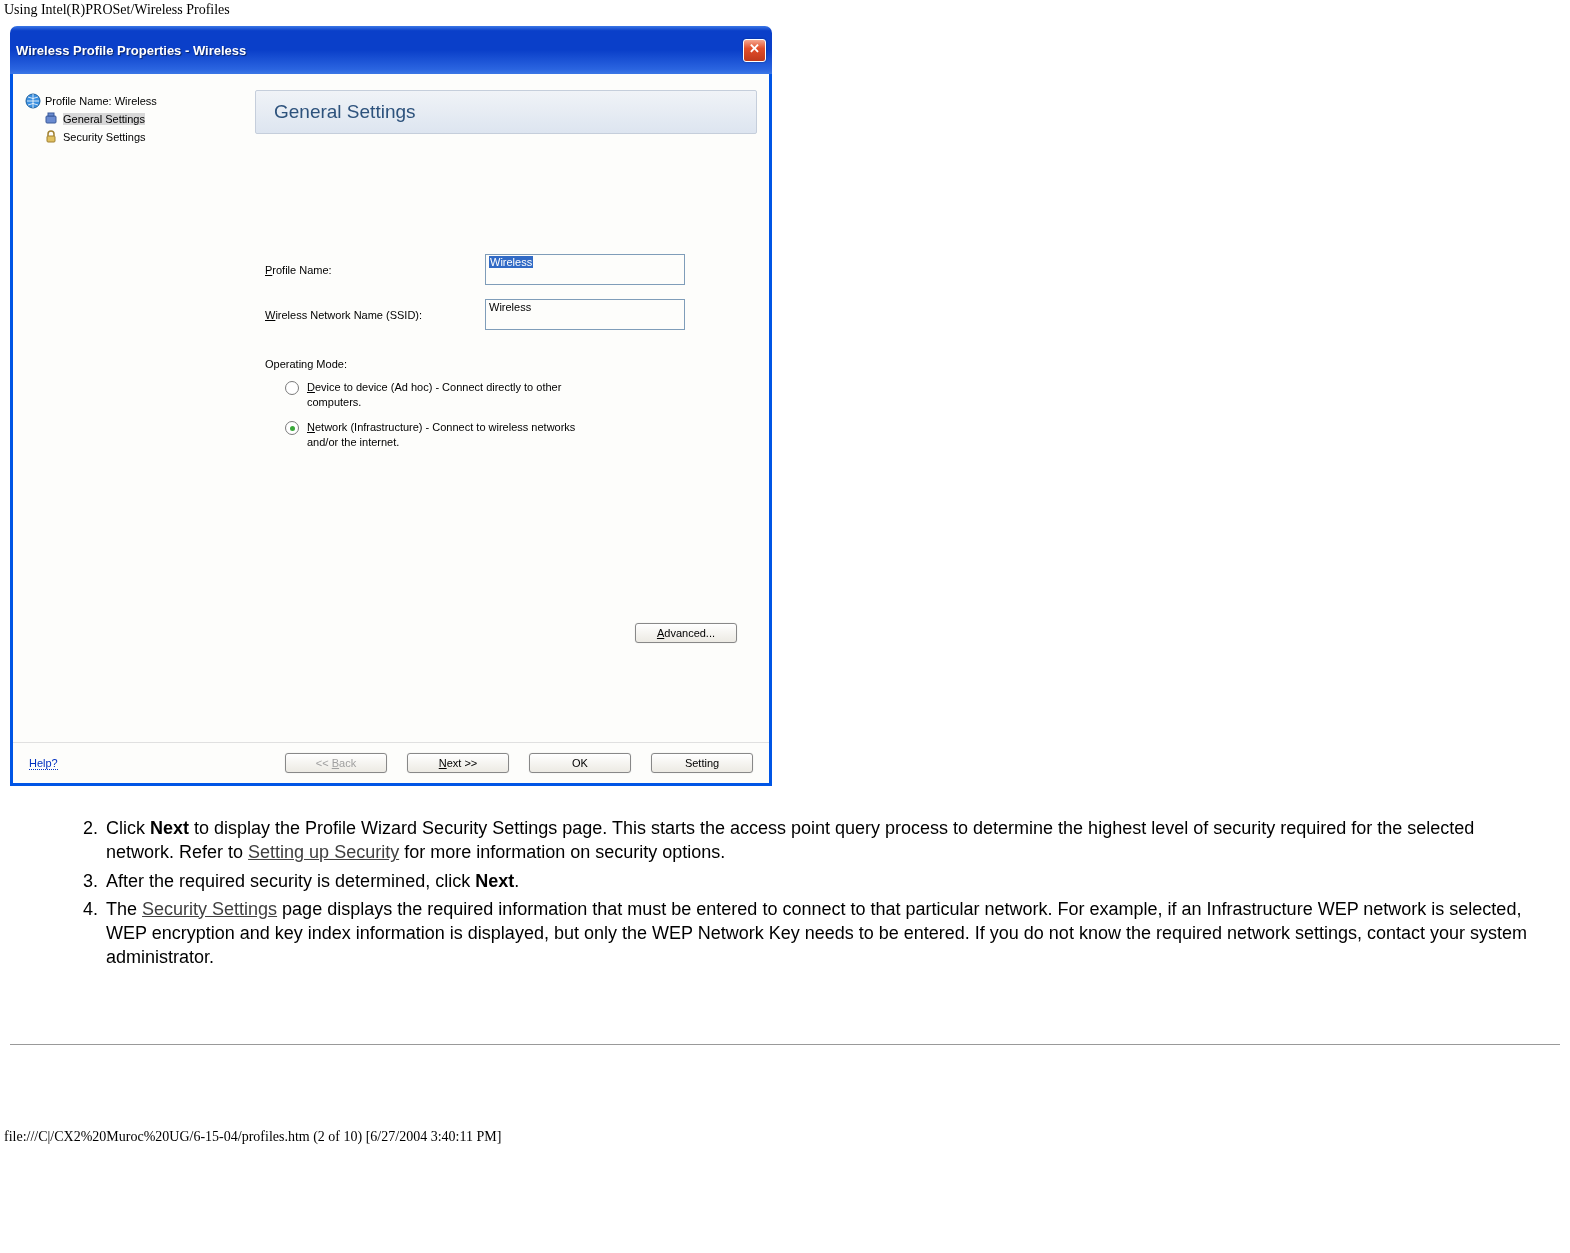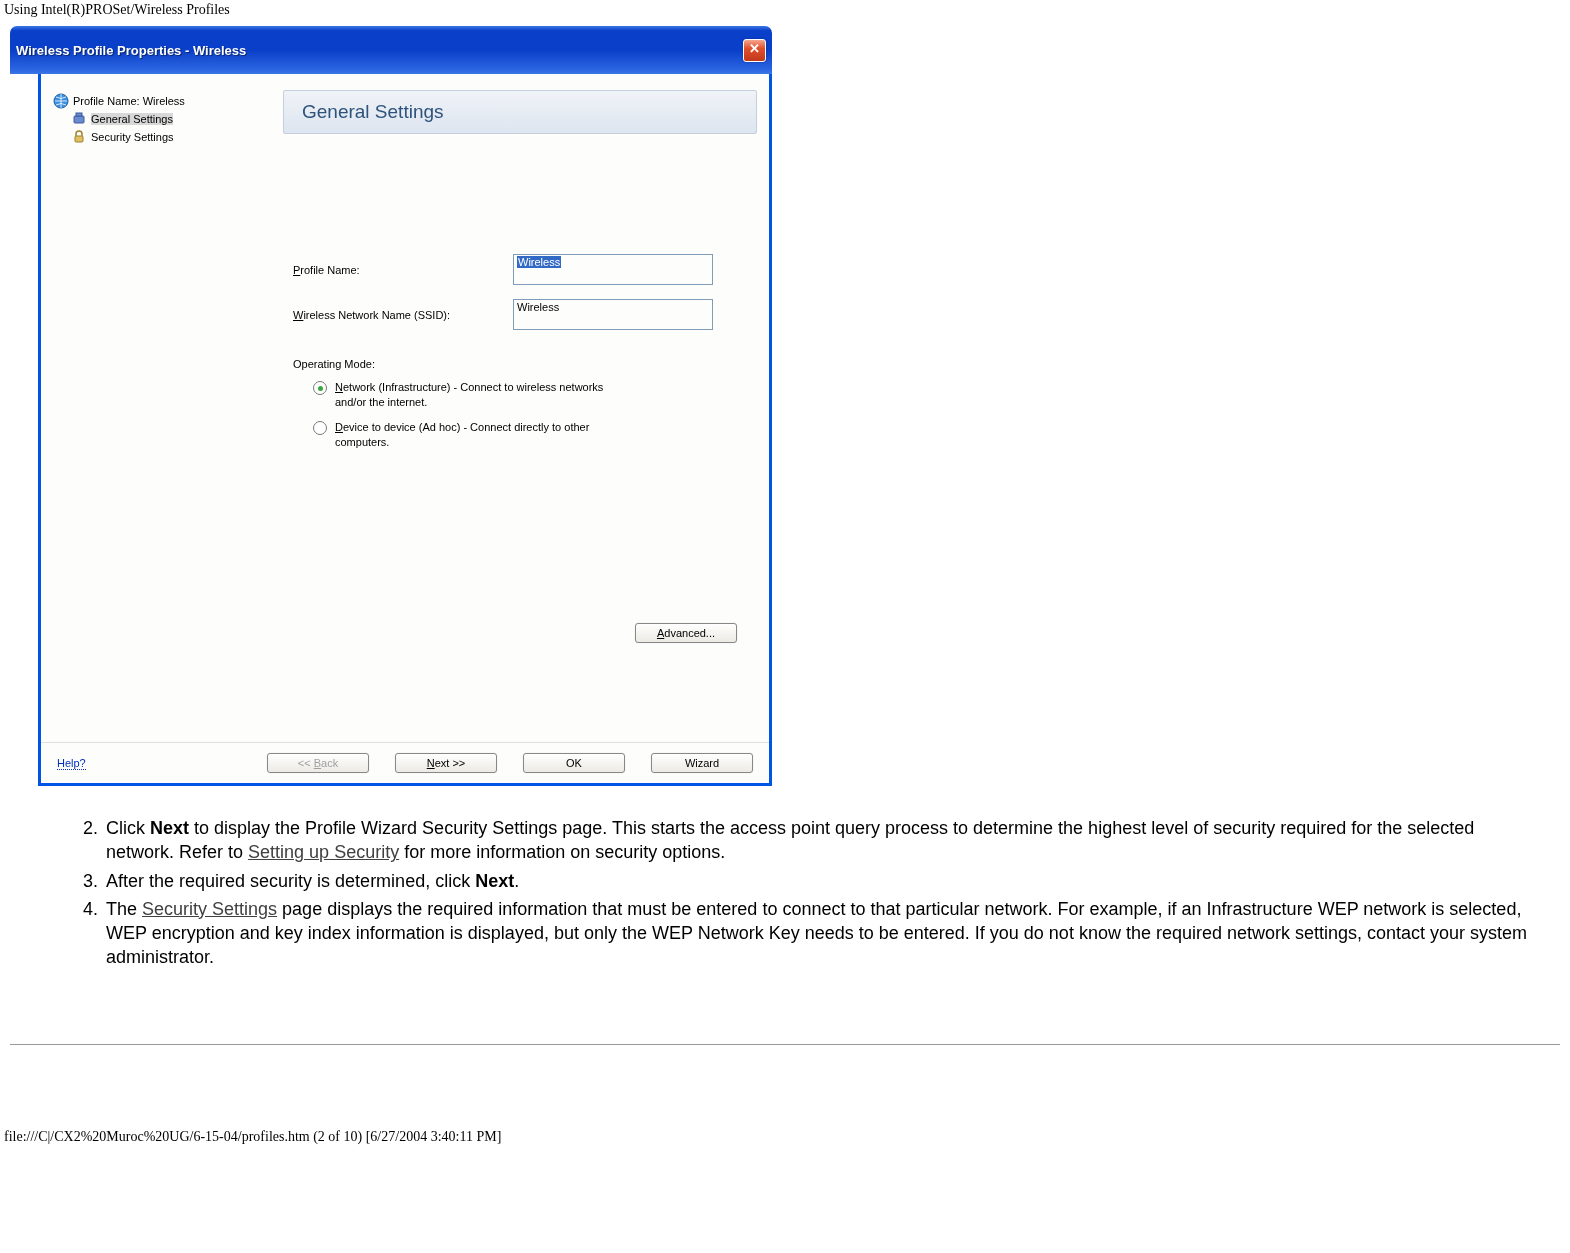--- a/index.html
+++ b/index.html
@@ -18,21 +18,20 @@
     .dialog-container {
       margin: 6px 10px 20px 10px;
       width: 762px;
     }
     .dialog-window {
       border: 3px solid #0055e5;
       border-top: none;
       background: #ef4444;
       font-family: Tahoma, sans-serif;
       font-size: 11px;
-      margin-left: 28px;
     }
     .titlebar {
       background: linear-gradient(to bottom, #3b77e6 0%, #0a3fc9 10%, #0a3fc9 50%, #2a64e0 90%, #3b77e6 100%);
       color: #fff;
       height: 48px;
       display: flex;
       align-items: center;
       padding: 0 6px;
       font-family: Tahoma, sans-serif;
       font-size: 13px;
@@ -192,21 +191,21 @@
       background: #fdfdfb;
     }
     .help-link {
       color: #0030c0;
       font-size: 11px;
       border-bottom: 1px dotted #0030c0;
     }
     .bottom-buttons {
       margin-left: auto;
       display: flex;
-      gap: 26px;
+      gap: 20px;
     }
     .doc-content {
       font-family: Arial, Helvetica, sans-serif;
       font-size: 18px;
       padding: 10px 28px 10px 22px;
       line-height: 1.35;
     }
     .ol {
       padding-left: 48px;
       margin: 0;
@@ -290,44 +289,44 @@
             <div class="text-input"><span class="text-input-value">Wireless</span></div>
           </div>
           <div class="form-row">
             <div class="form-label"><u>W</u>ireless Network Name (SSID):</div>
             <div class="text-input">Wireless</div>
           </div>
 
           <div class="section-label">Operating Mode:</div>
 
           <div class="radio-row">
+            <span class="radio-circle"></span>
+            <span class="radio-label"><u>D</u>evice to device (Ad hoc) - Connect directly to other computers.</span>
+          </div>
+          <div class="radio-row">
             <span class="radio-circle">
                 <span class="radio-dot"></span>
               </span>
             <span class="radio-label"><u>N</u>etwork (Infrastructure) - Connect to wireless networks and/or the internet.</span>
-          </div>
-          <div class="radio-row">
-            <span class="radio-circle"></span>
-            <span class="radio-label"><u>D</u>evice to device (Ad hoc) - Connect directly to other computers.</span>
           </div>
         </div>
 
         <div class="advanced-btn-wrap">
           <div class="xp-button"><u>A</u>dvanced...</div>
         </div>
       </div>
     </div>
 
     <div class="bottom-bar">
       <span class="help-link">Help?</span>
       <div class="bottom-buttons">
         <div class="xp-button disabled">&lt;&lt; <u>B</u>ack</div>
         <div class="xp-button"><u>N</u>ext &gt;&gt;</div>
         <div class="xp-button">OK</div>
-        <div class="xp-button">Wizard</div>
+        <div class="xp-button">Setting</div>
       </div>
     </div>
   </div>
 </div>
 
 <div class="doc-content">
   <div class="ol">
     <div class="ol-item">
       <div class="ol-num">2.</div>
       <div class="ol-text">

